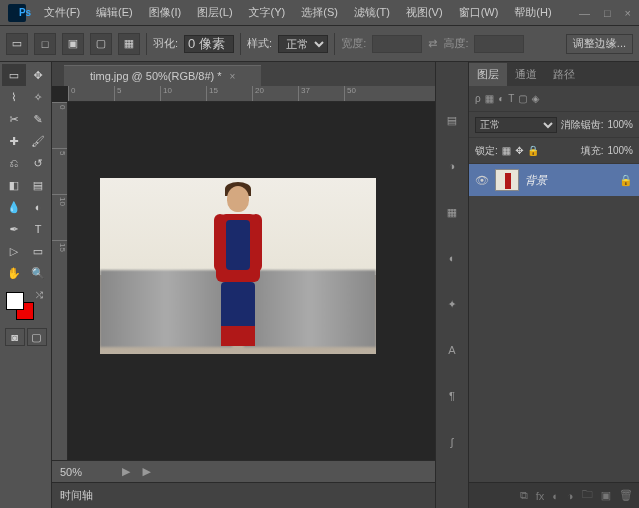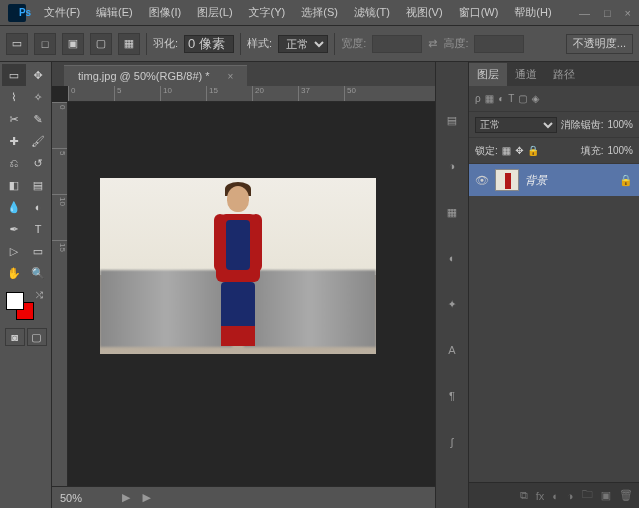--- a/index.html
+++ b/index.html
@@ -26,21 +26,21 @@
 .tool.active { background: #3a3a3a; }
 .color-swatches { margin-top: 6px; position: relative; height: 34px; }
 .swatch-fg { width: 18px; height: 18px; background: #fff; border: 1px solid #000; position: absolute; top: 2px; left: 4px; z-index: 2; }
 .swatch-bg { width: 18px; height: 18px; background: #e00; border: 1px solid #000; position: absolute; top: 12px; left: 14px; }
 .swap-arrow { position: absolute; top: 0; right: 6px; font-size: 9px; color: #ccc; }
 .quick-mask { display:flex; justify-content:center; gap:2px; margin-top:4px; }
 .qm-btn { width:20px; height:18px; border:1px solid #3a3a3a; display:flex; align-items:center; justify-content:center; }
 
 .doc-area { flex: 1; display: flex; flex-direction: column; background: #2a2a2a; }
 .tab-bar { height: 24px; background: #424242; display: flex; align-items: flex-end; padding-left: 12px; }
-.doc-tab { background: #535353; padding: 4px 14px; font-size: 11px; border-top: 1px solid #666; color: #ccc; display:flex; align-items:center; gap:18px; }
+.doc-tab { background: #535353; padding: 4px 26px; font-size: 11px; border-top: 1px solid #666; color: #ccc; display:flex; align-items:center; gap:8px; }
 .tab-close { color:#999; font-size:10px; }
 .canvas-wrap { flex: 1; position: relative; background: #262626; }
 .ruler-h { position: absolute; top: 0; left: 16px; right: 0; height: 16px; background: #535353; border-bottom: 1px solid #2a2a2a; display:flex; font-size:8px; color:#999; overflow:hidden; }
 .ruler-h span { flex:0 0 46px; border-left:1px solid #777; padding-left:2px; }
 .ruler-v { position: absolute; top: 16px; left: 0; width: 16px; bottom: 0; background: #535353; border-right: 1px solid #2a2a2a; display:flex; flex-direction:column; font-size:8px; color:#999; overflow:hidden; }
 .ruler-v span { flex:0 0 46px; border-top:1px solid #777; writing-mode:vertical-rl; padding-top:2px; }
 .canvas { position: absolute; top: 92px; left: 48px; width: 276px; height: 176px; background: linear-gradient(180deg, #f0ede6 0%, #e8e4d8 55%, #a89888 55%, #bbb0a0 100%); overflow:hidden; }
 .subject { position:absolute; left:50%; top:4px; width:64px; height:172px; transform:translateX(-50%); }
 .subject .head { width:22px; height:26px; background:#d4a880; border-radius:50% 50% 45% 45%; margin:0 auto; }
 .subject .hair { width:26px; height:14px; background:#4a2f1a; border-radius:50% 50% 0 0; margin:0 auto -10px; }
@@ -111,21 +111,21 @@
   <input class="opt-input" value="0 像素" style="">
   <span class="sep"></span>
   <span class="opt-label">样式:</span>
   <select class="opt-drop"><option>正常</option></select>
   <span class="sep"></span>
   <span class="opt-label" style="opacity:.5">宽度:</span>
   <input class="opt-input" style="opacity: 0.5;" disabled="">
   <span style="opacity:.5">⇄</span>
   <span class="opt-label" style="opacity:.5">高度:</span>
   <input class="opt-input" style="opacity: 0.5;" disabled="">
-  <button class="opt-btn">不透明度...</button>
+  <button class="opt-btn">调整边缘...</button>
 </div>
 
 <div class="body">
   <div class="toolbox">
     <div class="tool-grid">
       <div class="tool active">▭</div>
       <div class="tool">✥</div>
       <div class="tool">⌇</div>
       <div class="tool">✧</div>
       <div class="tool">✂</div>
@@ -190,20 +190,23 @@
           <div class="torso"></div>
             <div class="legs"></div>
         </div>
       </div>
     </div>
     <div class="status-bar">
       <span class="zoom">50%</span>
       <span class="play">▶</span>
       <span class="play">▶</span>
     </div>
+    <div class="timeline-bar">
+      <span>时间轴</span>
+    </div>
   </div>
 
   <div class="right-dock">
     <div class="dock-icon">▤</div>
     <div class="dock-icon">◑</div>
     <div class="dock-icon">▦</div>
     <div class="dock-icon">◐</div>
     <div class="dock-icon">✦</div>
     <div class="dock-icon">A</div>
     <div class="dock-icon">¶</div>

